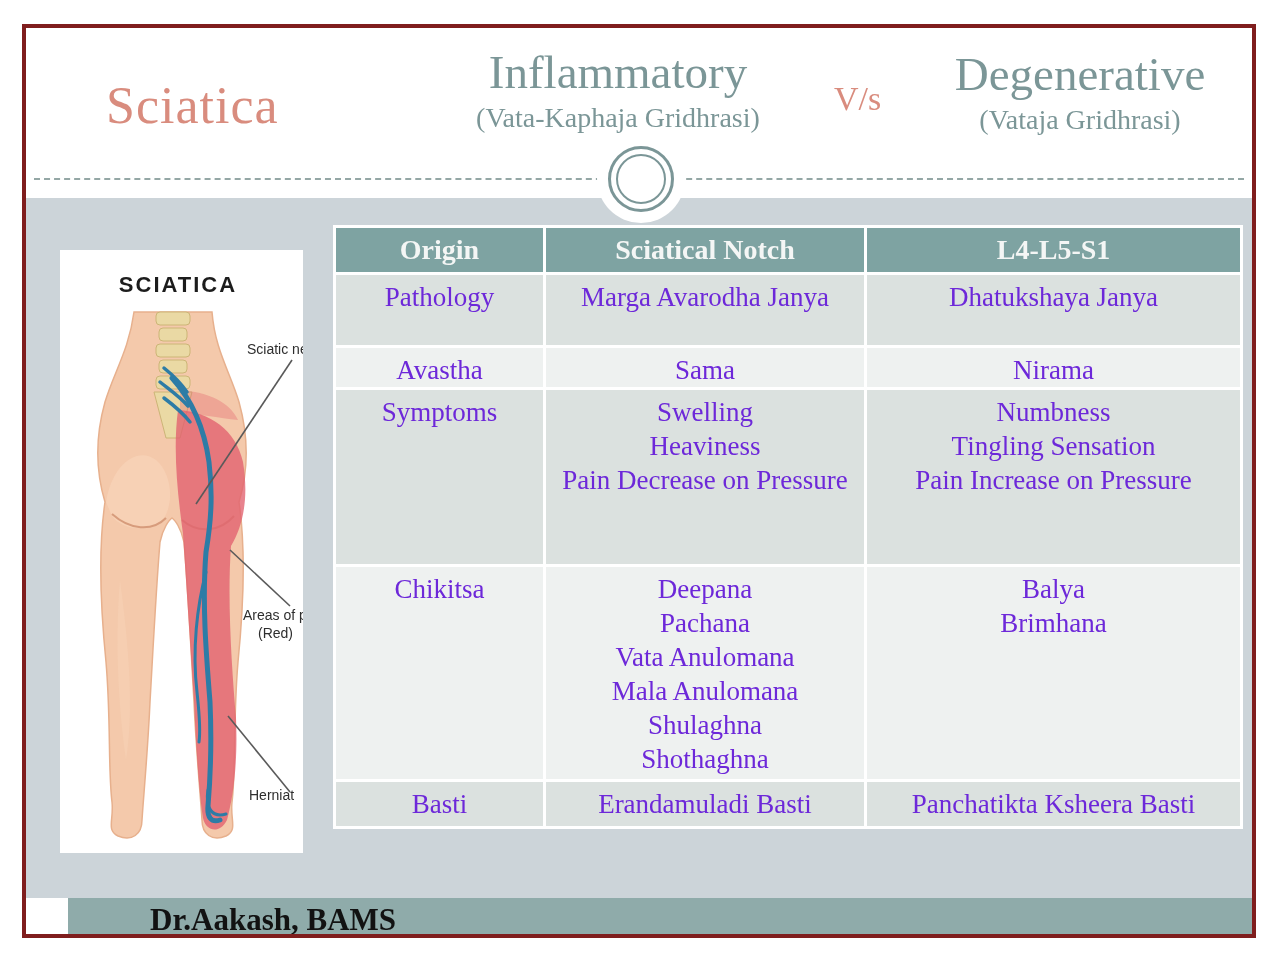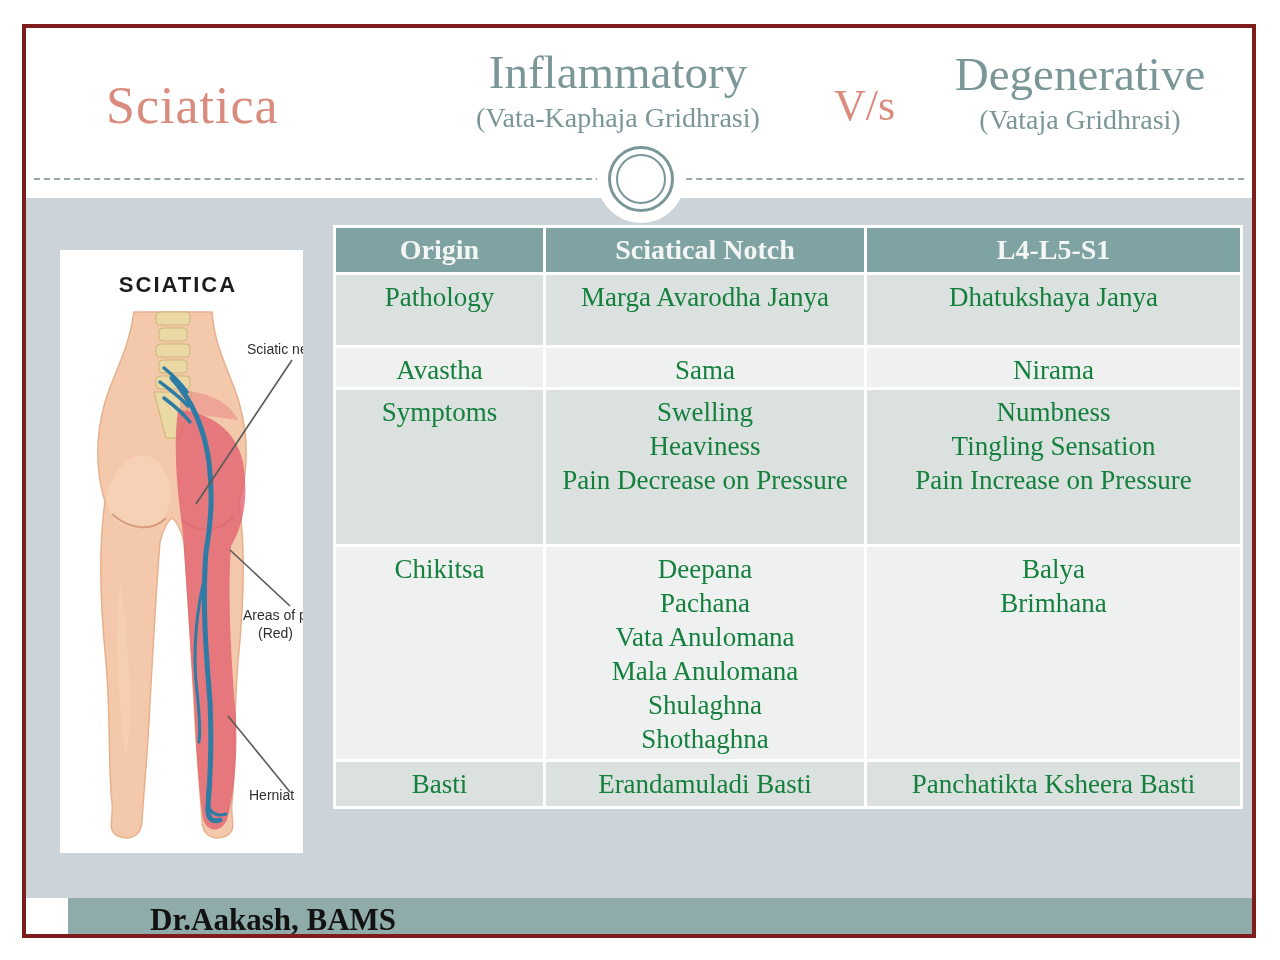--- a/index.html
+++ b/index.html
@@ -10,21 +10,21 @@
            border:4px solid #7f1d1d; background:#ffffff; overflow:hidden; }
 
   
   .slide-title { position:absolute; left:80px; top:48px; font-size:52px; color:#d98c7e;
                  letter-spacing:1px; }
   .heading-block { position:absolute; text-align:center; color:#7b9697; }
   .heading-inflammatory { left:404px; top:16px; width:376px; }
   .heading-degenerative { left:886px; top:18px; width:336px; }
   .heading-main { font-size:47px; line-height:56px; }
   .heading-sub  { font-size:28px; line-height:32px; margin-top:2px; }
-  .vs-text { position:absolute; left:808px; top:52px; font-size:44px; color:#d98c7e; }
+  .vs-text { position:absolute; left:808px; top:52px; font-size:34px; color:#d98c7e; }
 
   .dashed-divider { position:absolute; left:8px; right:8px; top:150px; height:0;
                     border-top:2px dashed #94a7a5; z-index:1; }
 
   
   .circle-notch { position:absolute; left:571px; top:107px; width:88px; height:88px;
                   background:#ffffff; border-radius:50%; z-index:2; }
   .circle-outer { position:absolute; left:582px; top:118px; width:66px; height:66px;
                   background:#ffffff; border:3px solid #7b9697; border-radius:50%; z-index:3; }
   .circle-inner { position:absolute; left:5px; top:5px; width:50px; height:50px;
@@ -49,27 +49,27 @@
   .comparison-table { position:absolute; left:307px; top:197px; z-index:1;
                       border-collapse:separate; border-spacing:3px; background:#ffffff;
                       table-layout:fixed; }
   .comparison-table th, .comparison-table td { text-align:center; font-weight:normal; }
   .comparison-table col.c0 { width:207px; }
   .comparison-table col.c1 { width:318px; }
   .comparison-table col.c2 { width:373px; }
   .comparison-table thead tr { height:44px; }
   .comparison-table thead th { background:#7ea3a2; color:#f4f6f5; font-weight:bold;
                                font-size:28px; vertical-align:middle; }
-  .comparison-table tbody td { font-size:27px; line-height:34px; color:#15803d;
+  .comparison-table tbody td { font-size:27px; line-height:34px; color:#6d28d9;
                                vertical-align:top; padding-top:5px; }
   .comparison-table tbody tr.dark td  { background:#dbe1df; }
   .comparison-table tbody tr.light td { background:#eef1f0; }
   .comparison-table tbody tr:nth-child(1) { height:70px; }
   .comparison-table tbody tr:nth-child(2) { height:32px;padding-left:35px; }
-  .comparison-table tbody tr:nth-child(3) { height:154px;border-radius:29px; }
+  .comparison-table tbody tr:nth-child(3) { height:174px;border-radius:29px; }
   .comparison-table tbody tr:nth-child(4) { height:212px;padding-left:12px; }
   .comparison-table tbody tr:nth-child(5) { height:44px; }
   .comparison-table tbody tr:nth-child(6) { height:56px; }
   .comparison-table td.mark-green { color:#1ba23e; font-size:38px; padding-top:2px; }
   .comparison-table td.mark-red   { color:#e01a1a; font-size:31px; padding-top:16px; }
 </style>
 </head>
 <body>
 
 <div id="stage">

